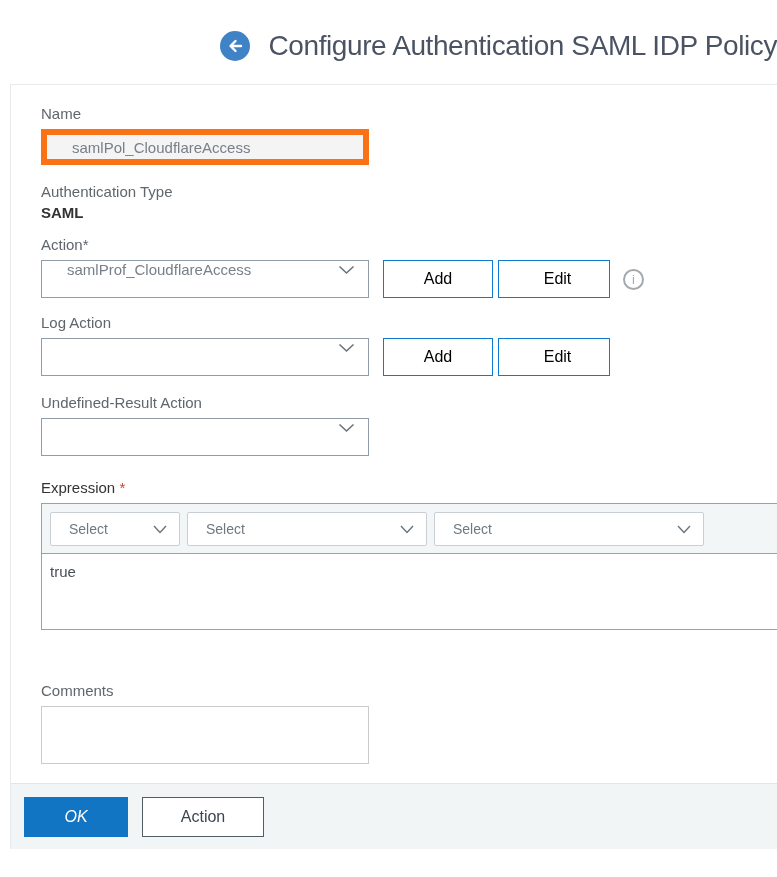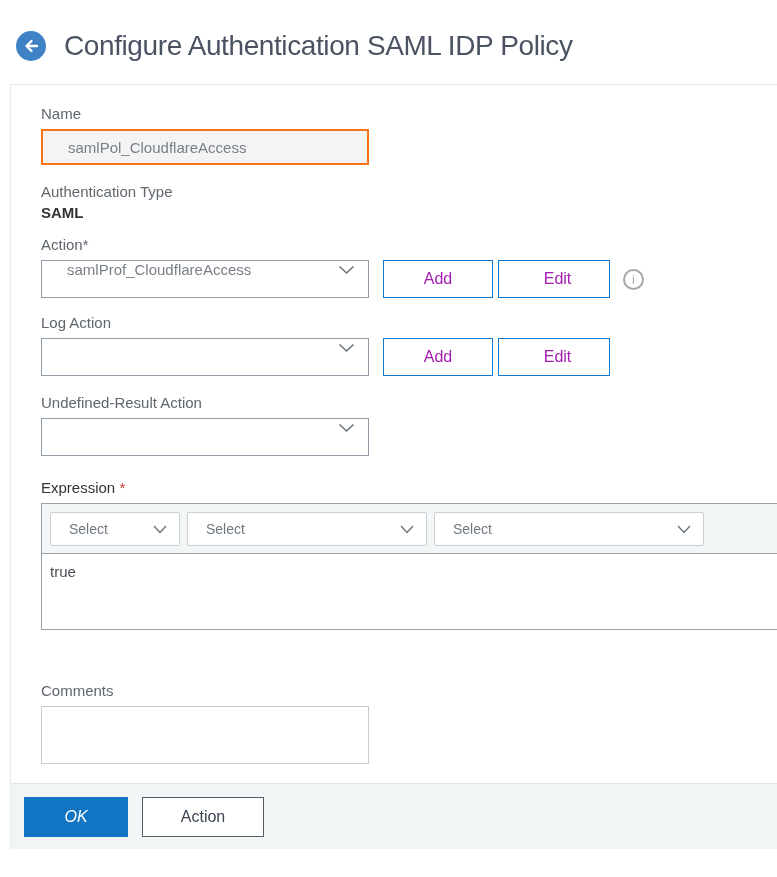--- a/index.html
+++ b/index.html
@@ -1,46 +1,46 @@
 <!DOCTYPE html>
 <html><head>
 <meta charset="utf-8">
 <style>
   * { box-sizing: border-box; margin: 0; padding: 0; }
   html, body { width: 777px; height: 877px; overflow: hidden; background: #fff;
     font-family: "Liberation Sans", sans-serif; }
 
   
-  .header { display: flex; align-items: center; gap: 18px; padding: 30px 0 0 16px; }
+  .header { display: flex; align-items: center; gap: 18px; padding: 30px 0 0 16px; justify-content: flex-end; }
   .back-btn { width: 30px; height: 30px; border-radius: 50%; background: #3f83c6;
     display: flex; align-items: center; justify-content: center; flex: 0 0 auto; cursor: pointer; }
   .page-title { font-size: 28px; font-weight: 400; color: #4b5363; letter-spacing: -0.4px;
     font-family: "Liberation Sans", sans-serif; }
 
   
   .panel { margin: 22px 0 0 10px; width: 890px;
     border-top: 1px solid #e9eaeb; border-left: 1px solid #e9eaeb;
     padding: 20px 0 0 30px; }
 
   .field-label { display: block; font-size: 15px; color: #5f666d; margin-bottom: 7px; }
   .field-label.dark { color: #333; }
   .req { color: #d23f31; }
 
-  .text-input { width: 328px; height: 36px; background: #f4f4f4; border: 2px solid #f97316;
+  .text-input { width: 328px; height: 36px; background: #f4f4f4; border: 6px solid #f97316;
     color: #787f88; font-size: 15px; padding: 0 10px 0 25px; outline: none; }
 
   .select-box { width: 328px; height: 38px; background: #fff; border: 1px solid #919ea9;
     display: flex; align-items: flex-start; justify-content: space-between;
     padding: 0 13px 0 25px; cursor: pointer; }
   .select-box .value { font-size: 15px; color: #787f88; white-space: nowrap; overflow: hidden; }
 
   .row { display: flex; align-items: center; }
 
   .btn-outline-blue { width: 110px; height: 38px; background: #fff; border: 1px solid #0f7ad1;
-    color: #a21caf; font-size: 16px; cursor: pointer; font-family: "Liberation Sans", sans-serif; }
+    color: #000000; font-size: 16px; cursor: pointer; font-family: "Liberation Sans", sans-serif; }
   .ml14 { margin-left: 14px; } .ml5 { margin-left: 5px; padding-left: 7px; }
 
   .info-circle { width: 21px; height: 21px; border: 2px solid #a4a9ad; border-radius: 50%;
     color: #a4a9ad; font-size: 13px; line-height: 17px; text-align: center; margin-left: 13px;
     font-weight: 400; cursor: pointer; flex: 0 0 auto; }
 
   .mt18 { margin-top: 18px; } .mt15 { margin-top: 15px; } .mt16 { margin-top: 16px; }
   .mt23 { margin-top: 23px; } .mt4 { margin-top: 4px; }
 
   .static-value { font-size: 15px; font-weight: bold; color: #333; }

